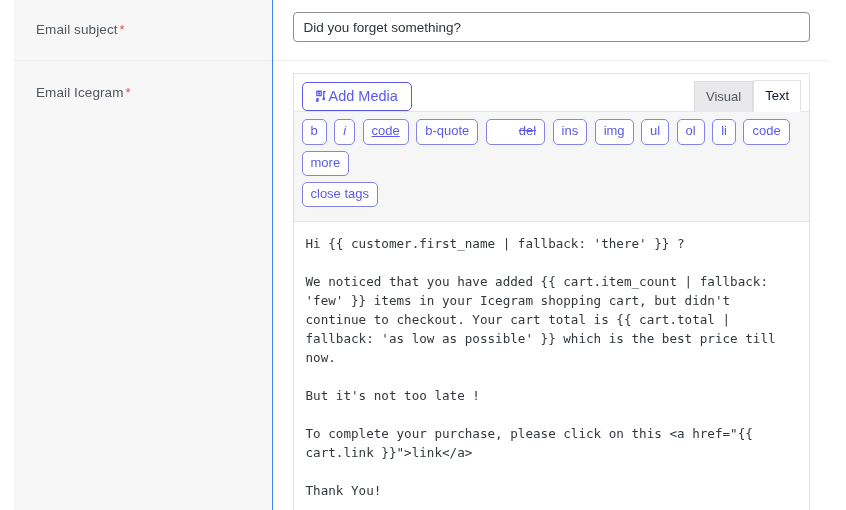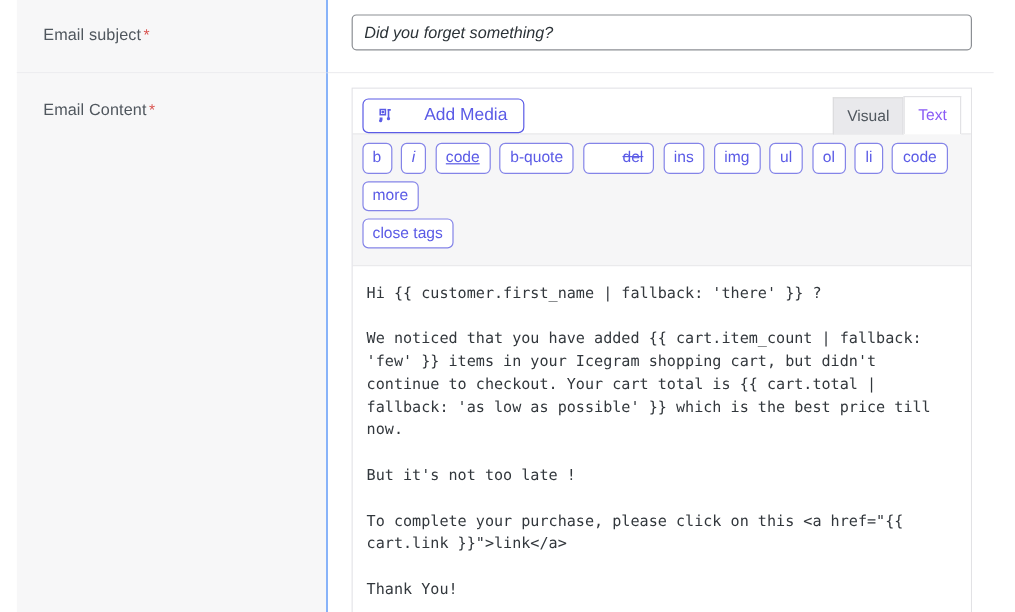--- a/index.html
+++ b/index.html
@@ -62,41 +62,40 @@
     box-sizing: border-box;
     border: 1px solid #8c8f94;
     border-radius: 4px;
     padding: 4px 10px;
     font-family: "Liberation Sans", sans-serif;
     font-size: 13.5px;
     color: #2c3338;
     background: #fff;
     outline: none;
     box-shadow: 0 0 0 transparent;
-    font-style: italic;
   }
 
   
   .editor-wrap {
     position: relative;
     border: 1px solid #e2e2e5;
     background: #fff;
     box-sizing: border-box;
   }
   .editor-top {
     position: relative;
     background: #fff;
     padding: 8px 8px 0 8px;
     min-height: 36px;
     box-sizing: border-box;
   }
   .add-media-btn {
     display: inline-flex;
     align-items: center;
-    gap: 25px;
+    gap: 0;
     border: 1px solid #5b5be6;
     border-radius: 5px;
     background: #fff;
     color: #5b5be6;
     font-family: "Liberation Sans", sans-serif;
     font-size: 14.5px;
     padding: 5px 13px 5px 10px;
     cursor: pointer;
     line-height: 1.2;
   }
@@ -124,21 +123,21 @@
   }
   .editor-tab.inactive {
     background: #e9e9ec;
     border-color: #dcdcde;
     color: #50575e;
   }
   .editor-tab.active {
     background: #fff;
     border-color: #e2e2e5;
     border-bottom: 1px solid #fff;
-    color: #8b5cf6;
+    color: #0f172a;
   }
 
   .quicktags {
     background: #f6f6f7;
     border-top: 1px solid #e6e6e9;
     border-bottom: 1px solid #e6e6e9;
     padding: 7px 8px 8px 8px;
     box-sizing: border-box;
   }
   .qt-btn {
@@ -185,21 +184,21 @@
     <th class="label-cell">
       <span class="field-label"><span>Email subject</span><span class="req">*</span></span>
     </th>
     <td class="field-cell">
       <input class="text-input" type="text" value="Did you forget something?" style="">
     </td>
   </tr>
 
   <tr>
     <th class="label-cell">
-      <span class="field-label"><span>Email Content</span><span class="req">*</span></span>
+      <span class="field-label"><span>Email Icegram</span><span class="req">*</span></span>
     </th>
     <td class="field-cell">
       <div class="editor-wrap">
 
         <div class="editor-top">
           <button class="add-media-btn">
             <span class="media-icon">
               <svg viewBox="0 0 20 20" width="16" height="16" aria-hidden="true">
                 <path fill="#5b5be6" d="M4 2h7v7H4V2zm1.6 1.6v3.8h3.8V3.6H5.6z"></path>
                 <circle cx="7.5" cy="5.5" r="1.5" fill="#5b5be6"></circle>

